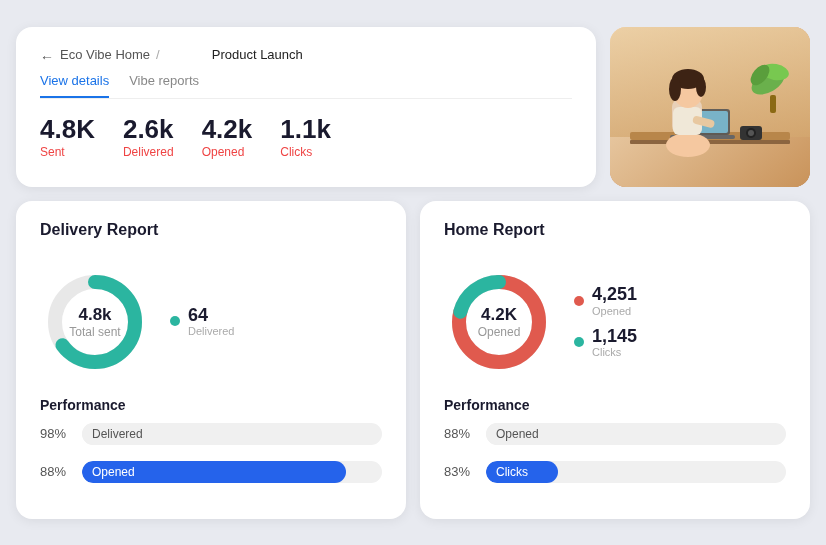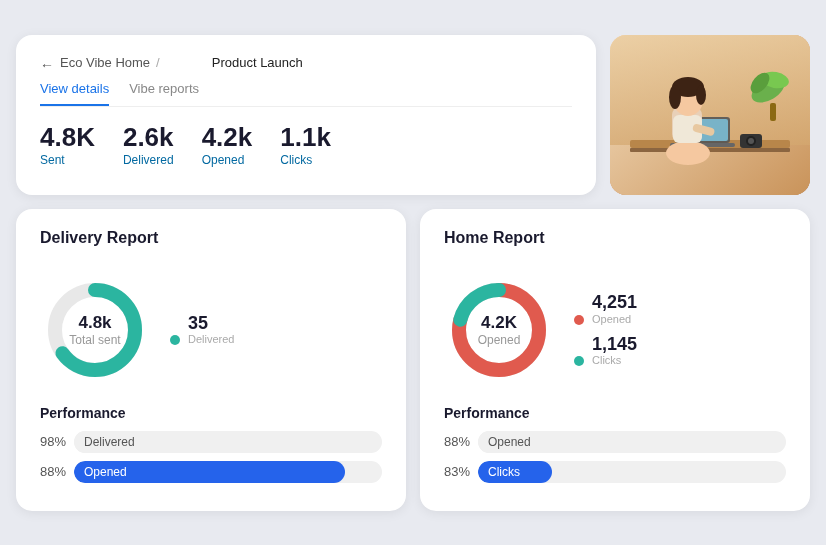--- a/index.html
+++ b/index.html
@@ -73,21 +73,21 @@
     }
     .stat-item {}
     .stat-value {
       font-size: 26px;
       font-weight: 700;
       color: #1a1a2e;
       line-height: 1.1;
     }
     .stat-label {
       font-size: 12px;
-      color: #0369a1;
+      color: #ef4444;
       margin-top: 2px;
     }
     
     .photo-card {
       width: 200px;
       height: 160px;
       border-radius: 16px;
       overflow: hidden;
       background: linear-gradient(135deg, #f5c8a0 0%, #e8b088 40%, #c4956a 100%);
       position: relative;
@@ -150,21 +150,21 @@
       color: #999;
       margin-top: 2px;
     }
     .legend {
       display: flex;
       flex-direction: column;
       gap: 10px;
     }
     .legend-item {
       display: flex;
-      align-items: flex-end;
+      align-items: center;
       gap: 8px;
     }
     .legend-dot {
       width: 10px;
       height: 10px;
       border-radius: 50%;
       flex-shrink: 0;
     }
     .legend-content {}
     .legend-value {
@@ -180,22 +180,22 @@
     
     .performance-title {
       font-size: 14px;
       font-weight: 700;
       color: #1a1a2e;
       margin-bottom: 10px;
     }
     .perf-row {
       display: flex;
       align-items: center;
-      gap: 2px;
-      margin-bottom: 8px;
+      gap: 10px;
+      margin-bottom: 16px;
     }
     .perf-pct {
       font-size: 13px;
       color: #555;
       width: 32px;
       flex-shrink: 0;
     }
     .perf-bar-wrap {
       flex: 1;
       background: #f0f0f0;
@@ -330,21 +330,21 @@
         <div class="donut-center">
           <div class="donut-center-value">4.8k</div>
           <div class="donut-center-label">Total sent</div>
         </div>
       </div>
 
       <div class="legend">
         <div class="legend-item">
           <div class="legend-dot" style="background:#2bb5a0"></div>
           <div class="legend-content">
-            <div class="legend-value">35</div>
+            <div class="legend-value">64</div>
             <div class="legend-label">Delivered</div>
           </div>
         </div>
       </div>
     </div>
 
     <div class="performance-title">Performance</div>
 
     <div class="perf-row">
       <span class="perf-pct">98%</span>

